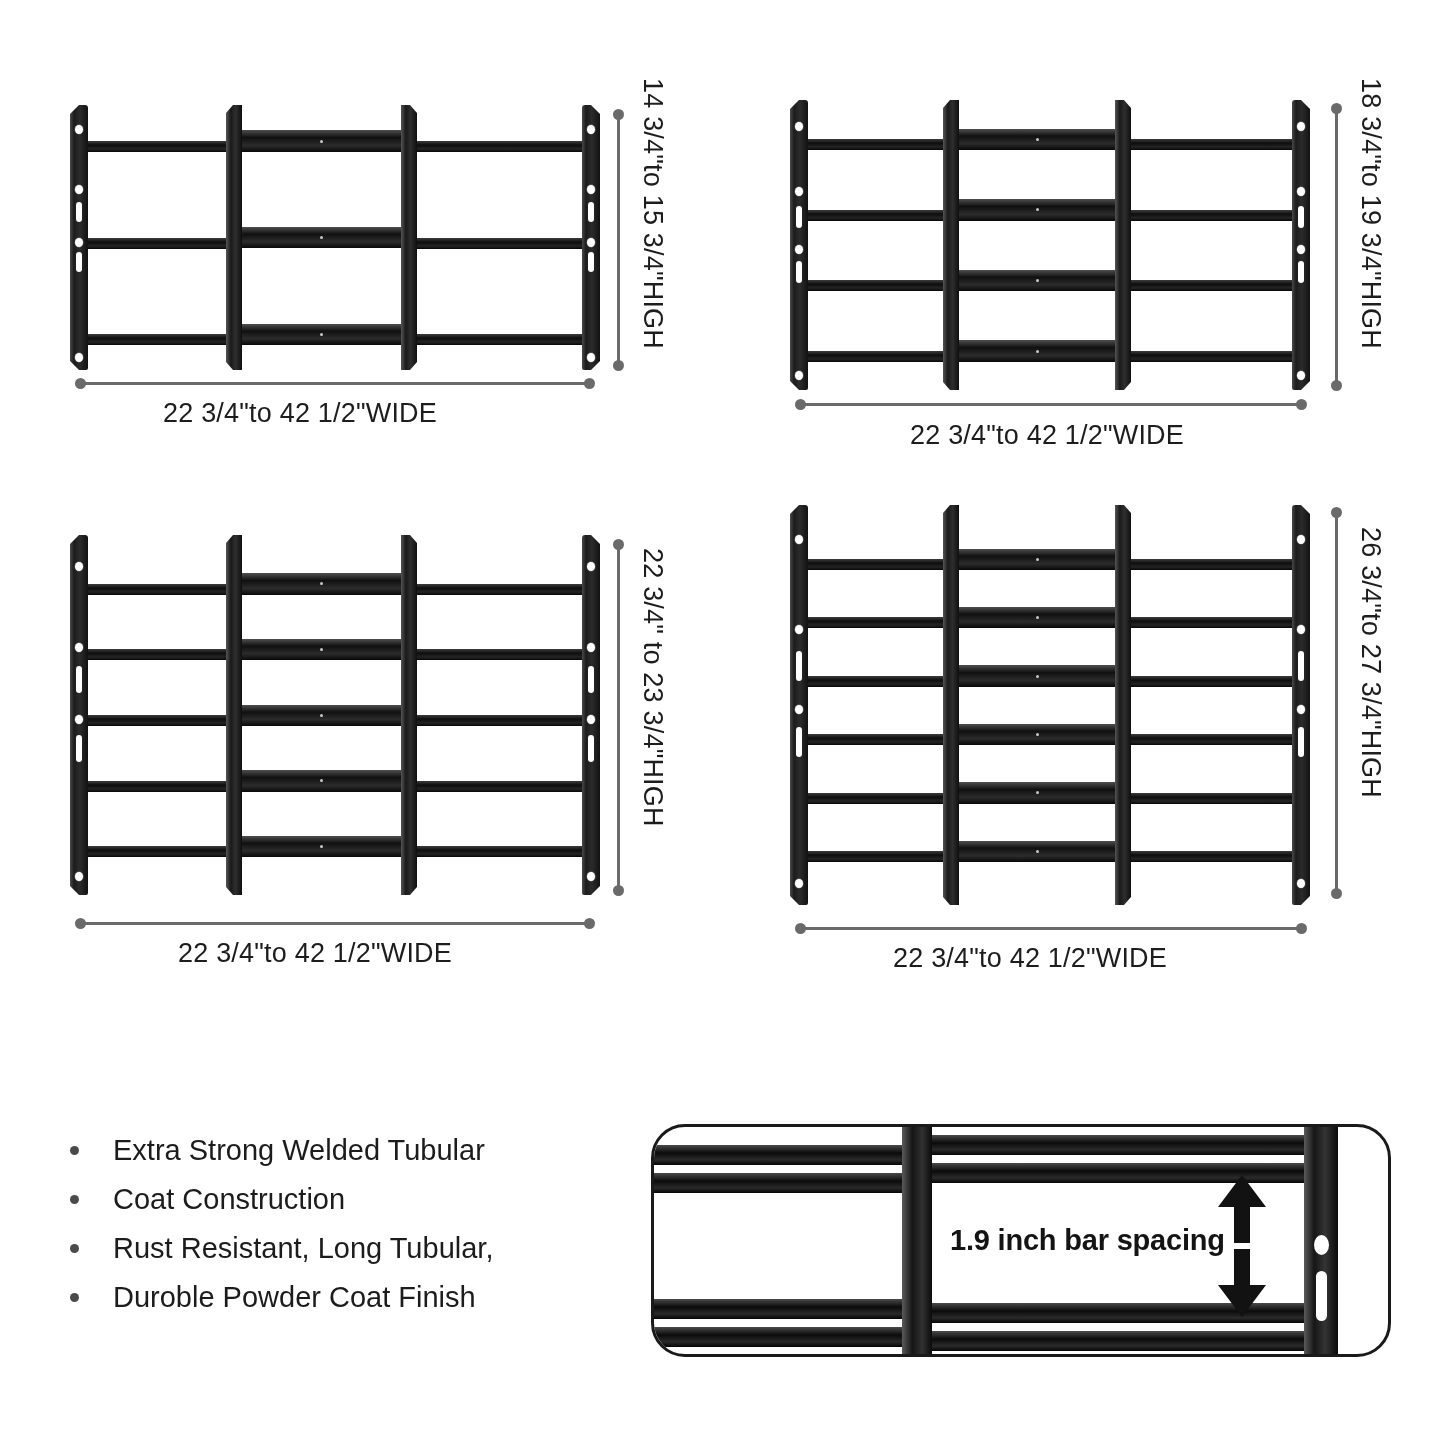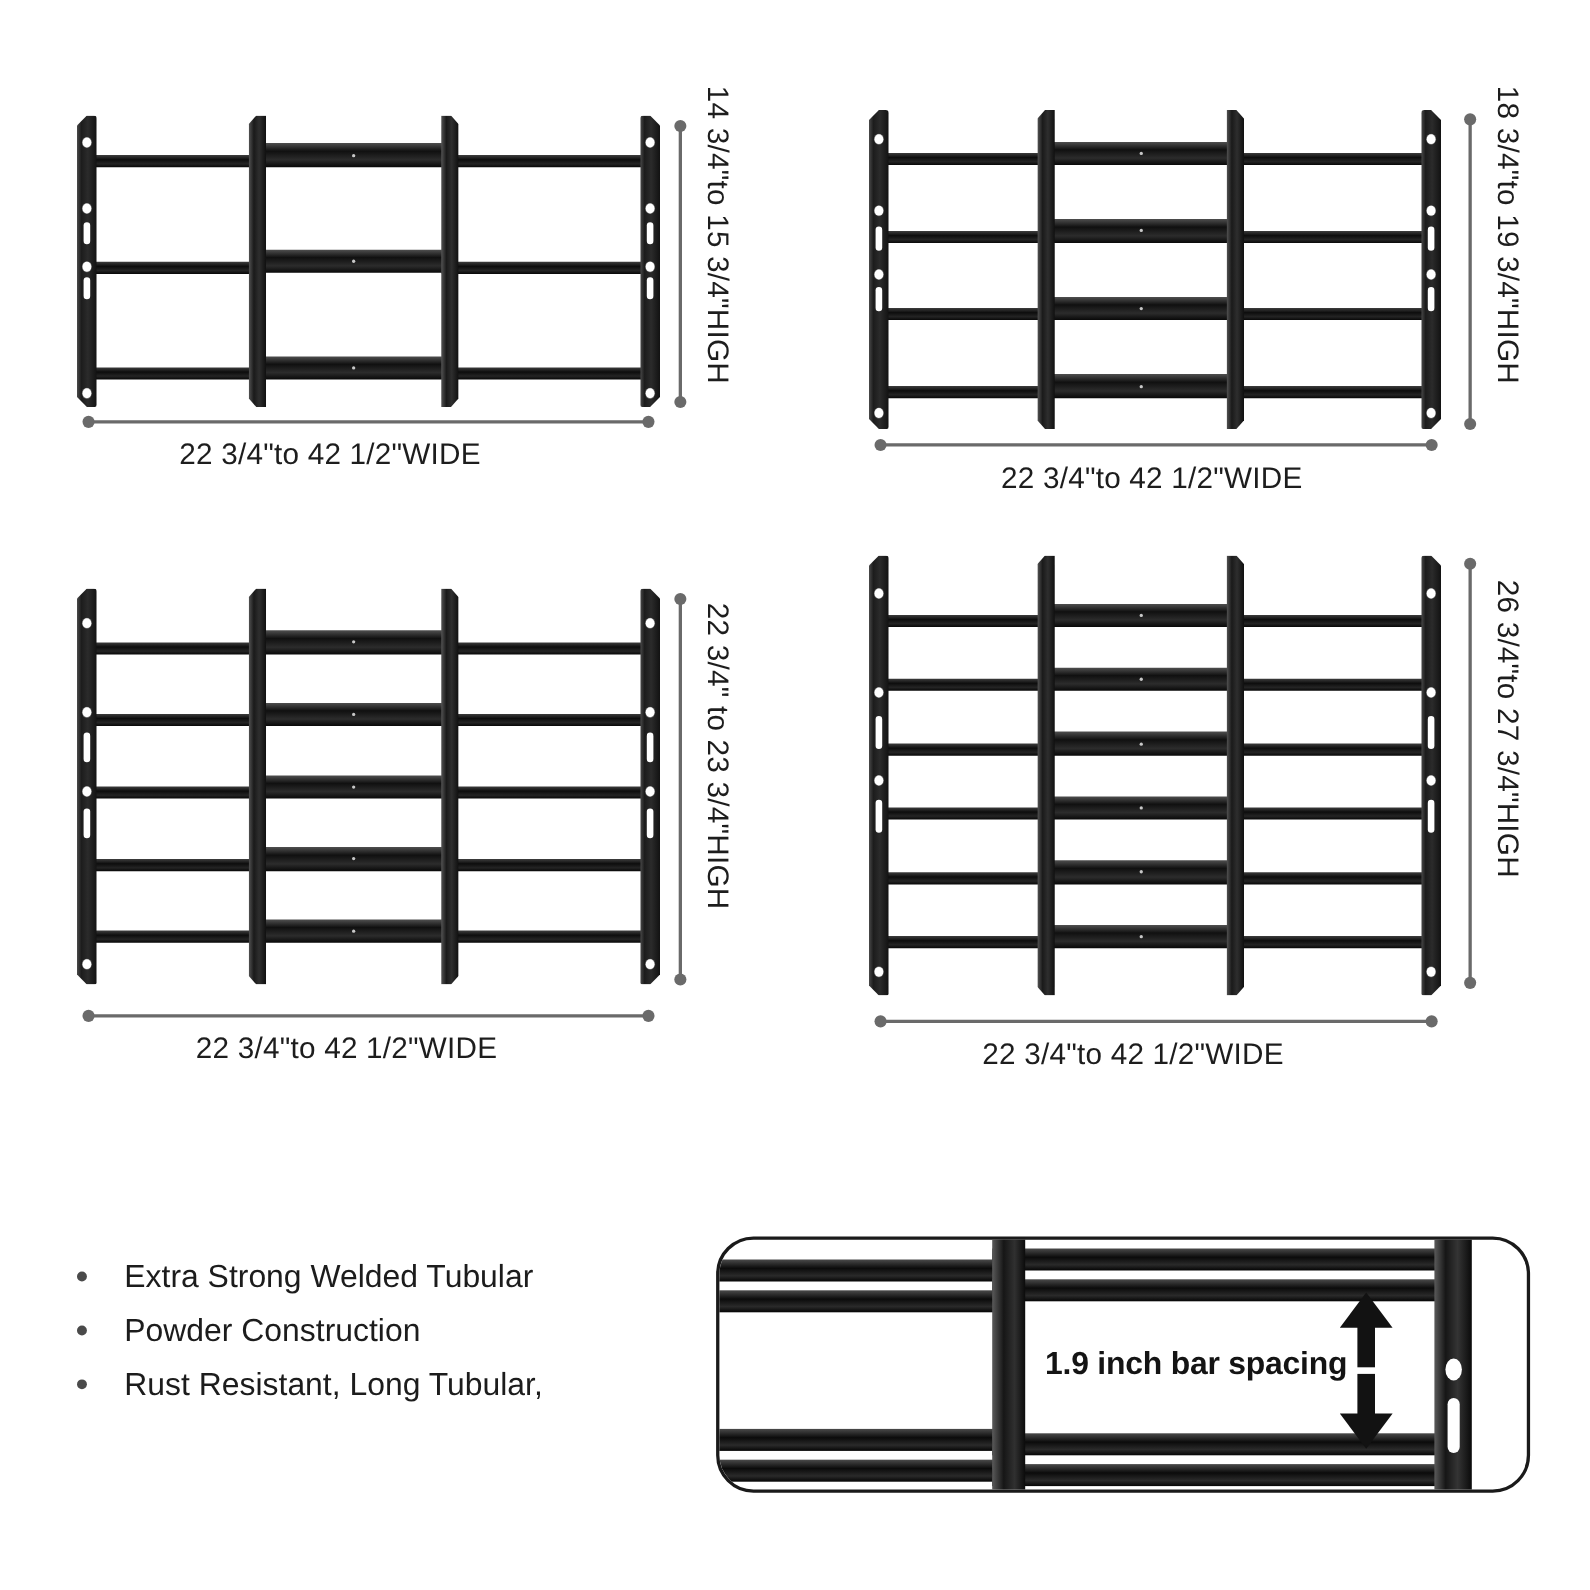--- a/index.html
+++ b/index.html
@@ -110,21 +110,20 @@
   #features {
     position: absolute;
     left: 70px;
     top: 1135px;
     width: 540px;
   }
   #features .feat {
     display: flex;
     align-items: baseline;
     margin-bottom: 17px;
-    margin-top: 11px;
   }
   #features .bullet {
     width: 9px; height: 9px;
     border-radius: 50%;
     background: #4a4a4a;
     flex: 0 0 auto;
     margin-right: 34px;
     position: relative;
     top: -5px;
   }
@@ -425,26 +424,30 @@
 </div>
 <div class="dim-label-h" style="left:893px; top:943px;">22 3/4"to 42 1/2"WIDE</div>
 
 <div id="features">
   <div class="feat">
     <span class="bullet"></span>
     <span class="feat-text">Extra Strong Welded Tubular</span>
   </div>
   <div class="feat">
     <span class="bullet"></span>
-    <span class="feat-text">Powder Construction</span>
+    <span class="feat-text">Coat Construction</span>
   </div>
   <div class="feat">
     <span class="bullet"></span>
     <span class="feat-text">Rust Resistant, Long Tubular,</span>
   </div>
+  <div class="feat">
+    <span class="bullet"></span>
+    <span class="feat-text">Duroble Powder Coat Finish</span>
+  </div>
 </div>
 
 <div id="detail">
 
   <div class="d-bar" style="left:-4px; top:18px; width:256px; height:20px;"></div>
   <div class="d-bar" style="left:-4px; top:46px; width:256px; height:20px;"></div>
 
   <div class="d-bar" style="left:-4px; top:172px; width:256px; height:20px;"></div>
   <div class="d-bar" style="left:-4px; top:200px; width:256px; height:20px;"></div>
 

